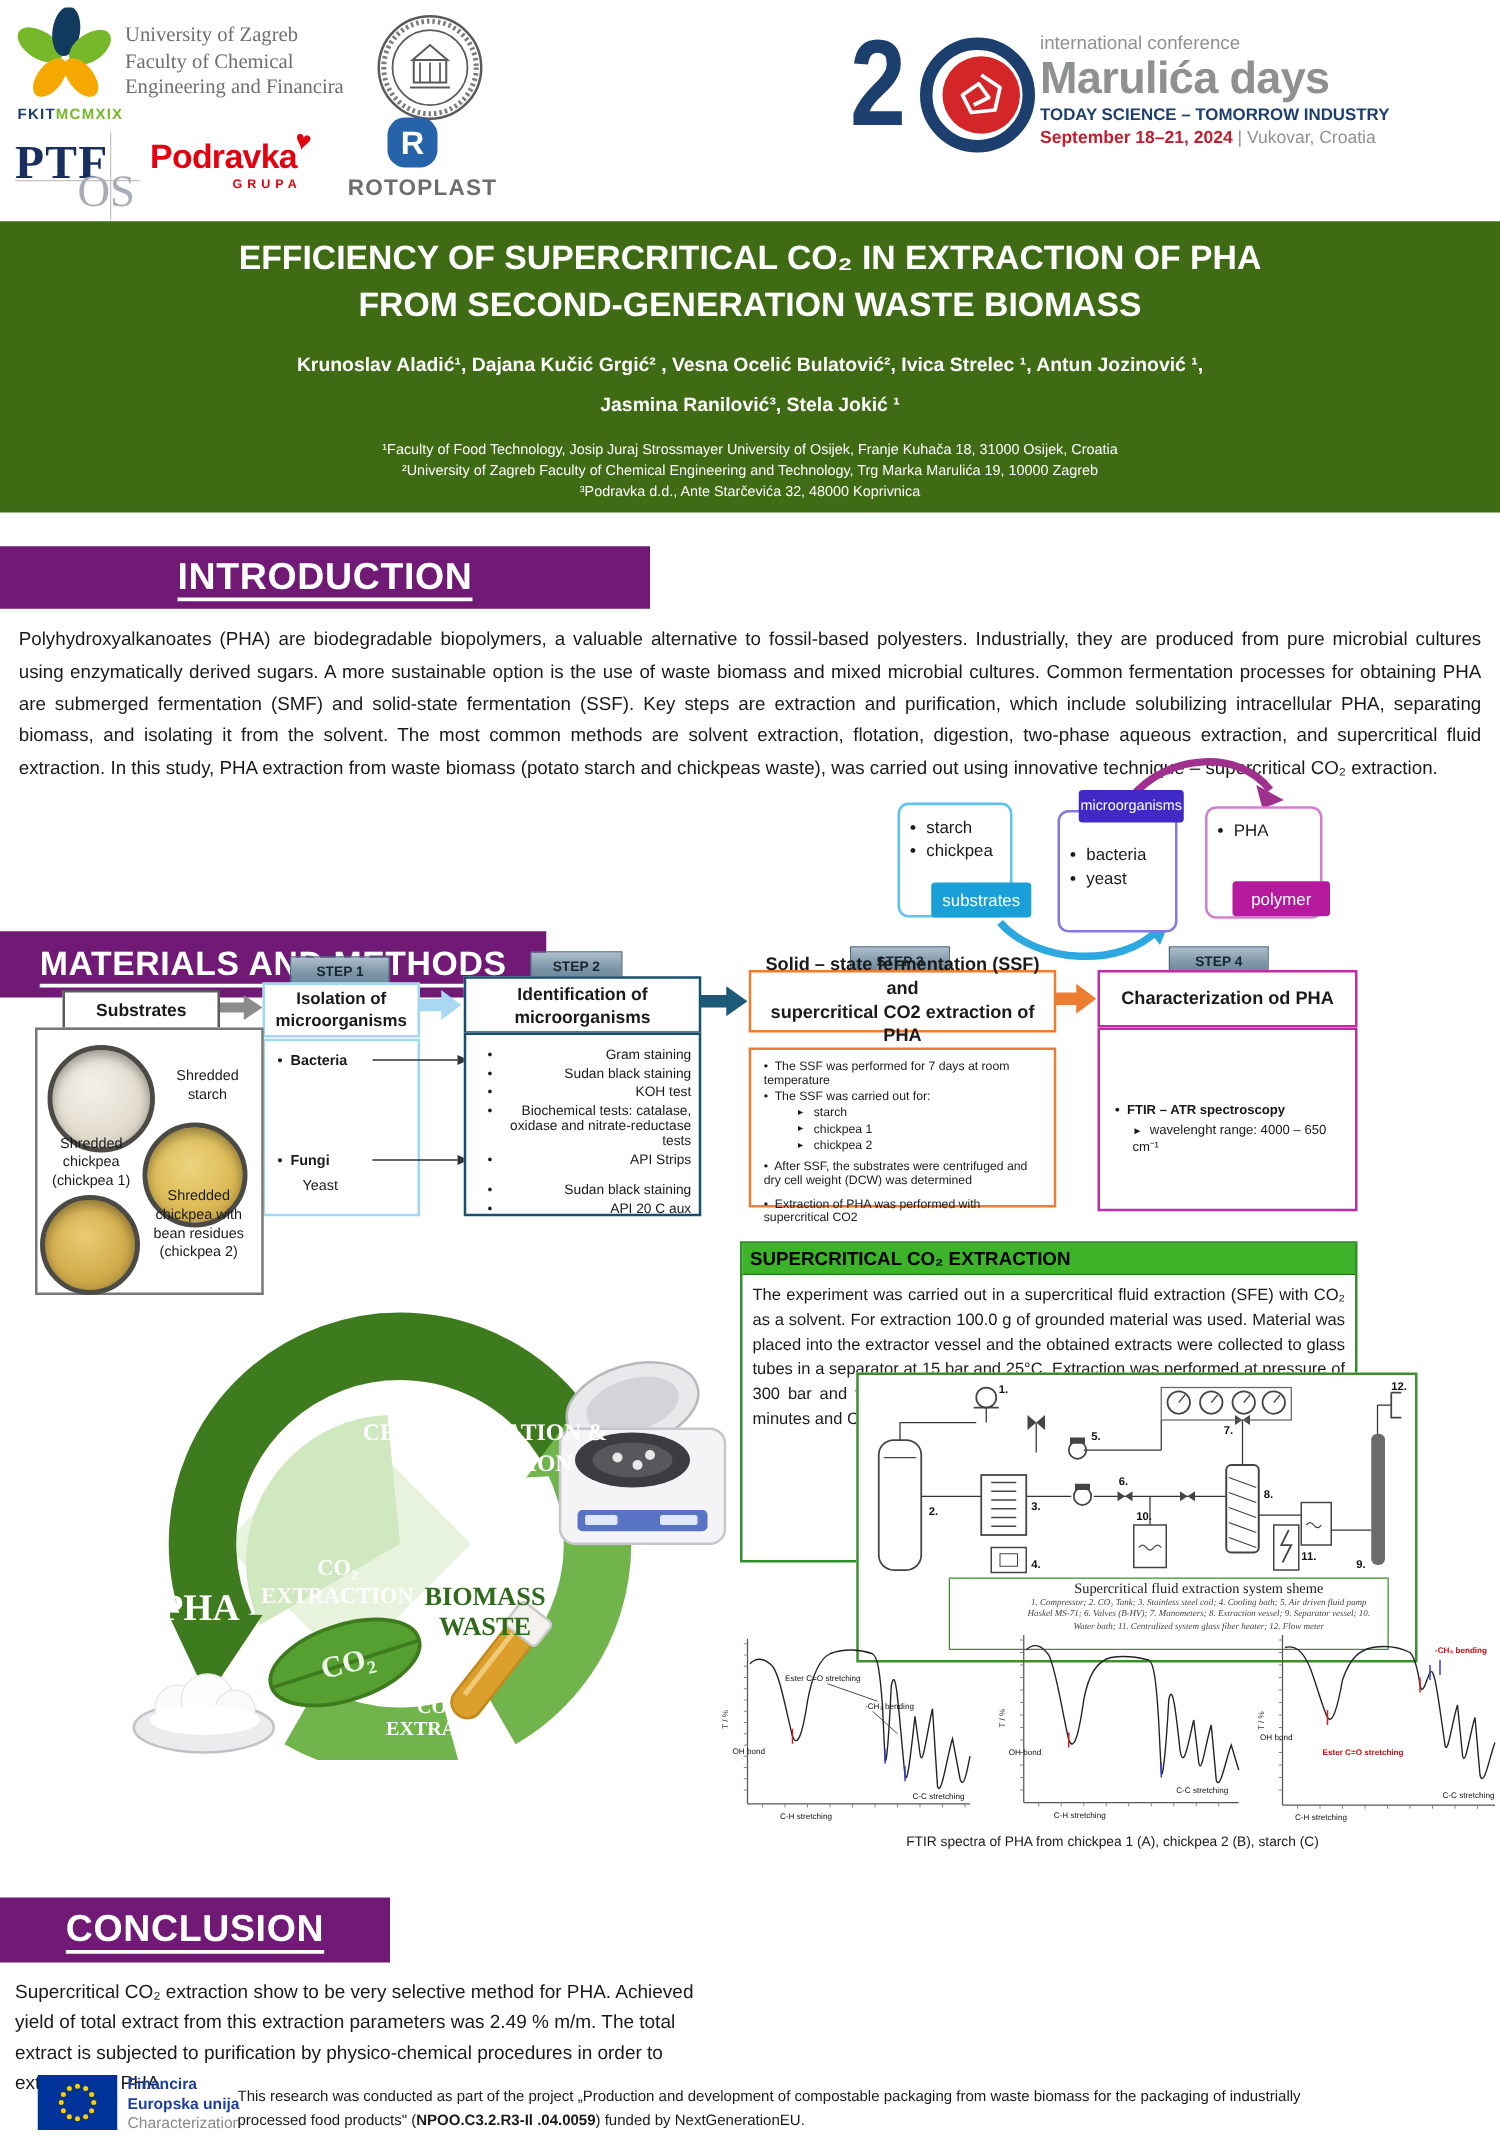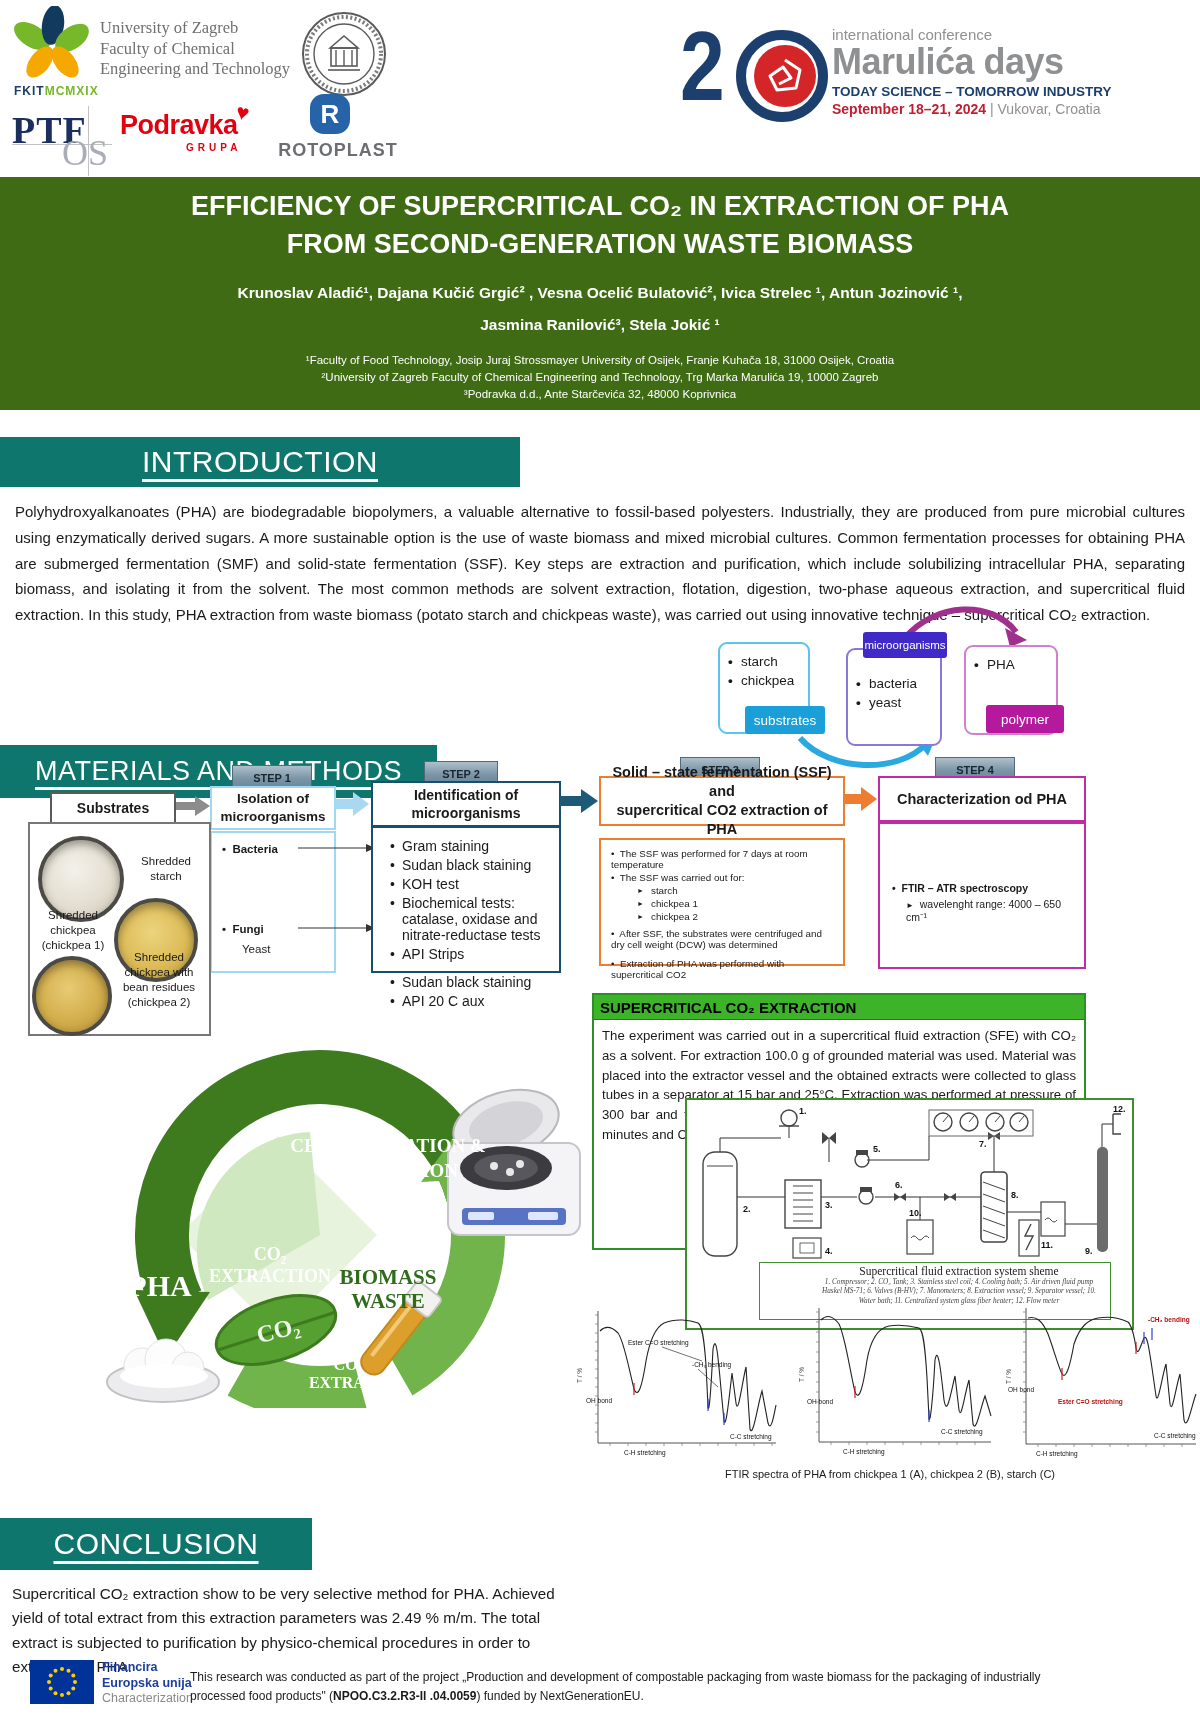--- a/index.html
+++ b/index.html
@@ -1,20 +1,20 @@
 <!DOCTYPE html>
 <html><head>
 <meta charset="utf-8">
 <style>
   html,body{margin:0;padding:0;background:#fff;}
   #poster{position:relative;width:1200px;height:1715px;background:#fff;
           font-family:"Liberation Sans",sans-serif;color:#1a1a1a;overflow:hidden;}
   .abs{position:absolute;}
   .pre{white-space:pre-line;}
-  .ghead{background:#0f766e;color:#fff;font-weight:normal;display:flex;align-items:center;justify-content:center;}
+  .ghead{background:#701a75;color:#fff;font-weight:bold;display:flex;align-items:center;justify-content:center;}
   .ghead span{text-decoration:underline;text-underline-offset:7px;text-decoration-thickness:3px;letter-spacing:.5px;}
   .badge{background:linear-gradient(180deg,#aebfcc 0%,#7b95a6 55%,#69859a 100%);border:1px solid #51697c;
          color:#17262f;font-size:11px;font-weight:bold;display:flex;align-items:center;justify-content:center;}
   .titlebox{background:#fff;font-weight:bold;display:flex;align-items:center;justify-content:center;text-align:center;}
   .contentbox{background:#fff;}
   ul.dot,ul.arrowlist{margin:0;padding:0;list-style:none;}
   ul.dot li{position:relative;padding-left:15px;margin-bottom:3px;}
   ul.dot li::before{content:"•";position:absolute;left:3px;}
   ul.arrowlist li{position:relative;padding-left:16px;margin-bottom:2px;}
   ul.arrowlist li::before{content:"\25BA";position:absolute;left:2px;font-size:7px;top:2px;}
@@ -38,21 +38,21 @@
       <ellipse cx="43" cy="19" rx="11" ry="20" transform="rotate(8 43 19)" fill="#123a5f"></ellipse>
       <ellipse cx="62" cy="32" rx="11" ry="19" transform="rotate(55 62 32)" fill="#76b82a"></ellipse>
       <ellipse cx="30" cy="56" rx="10" ry="18" transform="rotate(38 30 56)" fill="#f5a800"></ellipse>
       <ellipse cx="55" cy="56" rx="10" ry="18" transform="rotate(-38 55 56)" fill="#f5a800"></ellipse>
     </svg>
     <div class="abs" style="left:14px;top:84px;font-size:12px;font-weight:bold;letter-spacing:1px;">
       <span style="color:#1b3f68;">FKIT</span><span style="color:#76b82a;">MCMXIX</span>
     </div>
     <div class="abs serif pre" style="left:100px;top:18px;font-size:16.5px;color:#6f6f6f;line-height:1.25;">University of Zagreb
 Faculty of Chemical
-Engineering and Technology</div>
+Engineering and Financira</div>
 
     <svg class="abs" style="left:300px;top:10px;" width="88" height="88" viewBox="0 0 88 88">
       <circle cx="44" cy="44" r="41" fill="none" stroke="#5a5a5a" stroke-width="2"></circle>
       <circle cx="44" cy="44" r="37" fill="none" stroke="#5a5a5a" stroke-width="4" stroke-dasharray="2 2.4" opacity=".8"></circle>
       <circle cx="44" cy="44" r="30" fill="none" stroke="#5a5a5a" stroke-width="1.4"></circle>
       <rect x="31" y="38" width="26" height="18" fill="none" stroke="#5a5a5a" stroke-width="1.6"></rect>
       <polygon points="30,38 44,26 58,38" fill="none" stroke="#5a5a5a" stroke-width="1.6"></polygon>
       <line x1="36" y1="40" x2="36" y2="56" stroke="#5a5a5a" stroke-width="1.4"></line>
       <line x1="44" y1="40" x2="44" y2="56" stroke="#5a5a5a" stroke-width="1.4"></line>
       <line x1="52" y1="40" x2="52" y2="56" stroke="#5a5a5a" stroke-width="1.4"></line>
@@ -182,21 +182,21 @@
     <div class="abs" style="left:30px;top:110px;font-size:11.5px;">Yeast</div>
   </div>
 
   <svg class="abs" style="left:296px;top:836px;" width="80" height="110" viewBox="0 0 80 110">
     <line x1="2" y1="12" x2="70" y2="12" stroke="#333" stroke-width="1.2"></line>
       <polygon points="70,8 79,12 70,16" fill="#333"></polygon>
     <line x1="2" y1="92" x2="70" y2="92" stroke="#333" stroke-width="1.2"></line>
       <polygon points="70,88 79,92 70,96" fill="#333"></polygon>
   </svg>
 
-  <div class="abs contentbox" style="left:371px;top:826px;width:186px;height:143px;border:2px solid #17506e;font-size:14px;">
+  <div class="abs contentbox" style="left:371px;top:826px;width:186px;height:143px;border:2px solid #17506e;font-size:11px;text-align:right;">
     <ul class="dot" style="margin:10px 6px 0 14px;">
         <li>Gram staining</li>
         <li>Sudan black staining</li>
         <li>KOH test</li>
         <li>Biochemical tests: catalase, oxidase and nitrate-reductase tests</li>
         <li>API Strips</li>
       </ul>
     <ul class="dot" style="margin:12px 6px 0 14px;">
         <li>Sudan black staining</li>
         <li>API 20 C aux</li>

